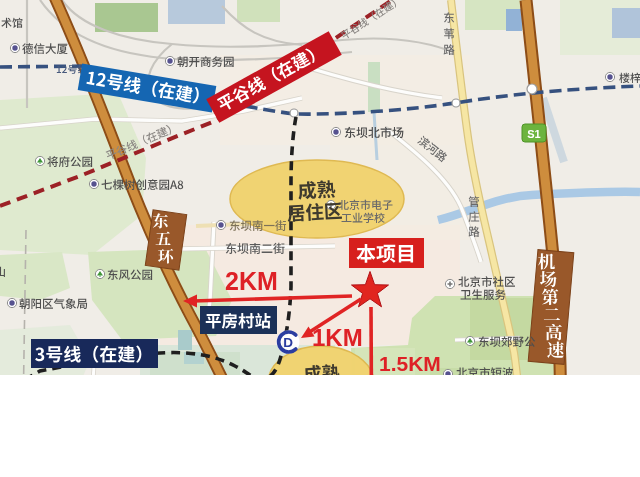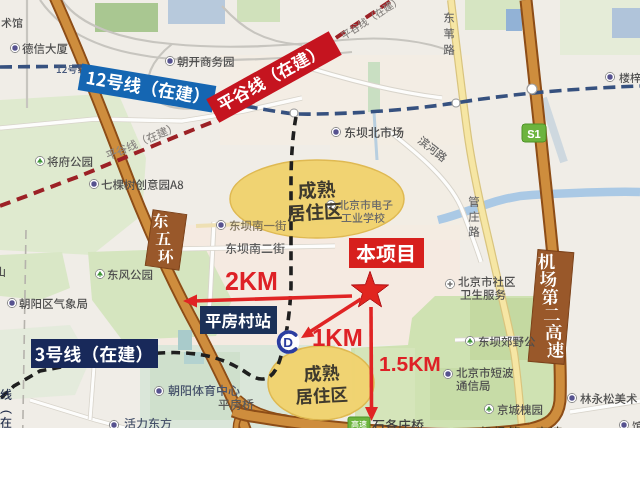--- a/index.html
+++ b/index.html
@@ -1,14 +1,14 @@
 <!DOCTYPE html>
 <html><head><meta charset="utf-8"><style>
 html,body{margin:0;padding:0;background:#fff;}
-#map{width:640px;height:428px;overflow:hidden;position:relative;}
+#map{width:640px;height:375px;overflow:hidden;position:relative;}
 svg{display:block;}
 </style></head><body>
 
 <div id="map">
 <svg width="640" height="477" viewBox="0 0 640 477">
 <defs>
         <path id="g0" d="M168 619C204 548 239 455 252 397L343 427C330 485 291 575 254 644ZM744 648C721 579 679 482 644 422L727 396C763 453 808 542 845 621ZM49 355V260H450V-83H548V260H953V355H548V685H895V779H102V685H450V355Z"></path>
         <path id="g1" d="M576 779C668 708 790 606 846 541L929 601C867 666 741 764 652 831ZM326 822C264 741 164 658 72 607C94 591 132 556 149 538C240 598 347 694 419 786ZM493 676C403 525 217 381 31 320C52 296 77 256 89 228C132 246 176 267 218 292V-85H315V-46H690V-84H791V284C827 264 863 247 899 233C915 260 947 302 971 323C813 373 645 481 551 593L571 623ZM315 37V240H690V37ZM268 323C353 379 433 448 496 522C560 448 640 379 726 323Z"></path>
         <path id="g2" d="M51 62 71 -29C165 1 286 40 402 78L388 156C263 120 135 82 51 62ZM705 779C751 754 811 714 841 686L897 744C867 770 806 807 760 830ZM73 419C88 427 112 432 219 445C180 389 145 345 127 327C96 289 74 266 50 261C61 237 75 195 79 177C102 190 139 200 387 250C385 269 386 305 389 329L208 298C281 384 352 486 412 589L334 638C315 601 294 563 272 528L164 519C223 600 279 702 320 800L232 842C194 725 123 599 101 567C79 534 62 512 42 507C53 482 68 437 73 419ZM876 350C840 294 793 242 738 196C725 244 713 299 704 360L948 406L933 489L692 445C688 481 684 520 681 559L921 596L905 679L676 645C673 710 671 778 672 847H579C579 774 581 702 585 631L432 608L448 523L590 545C593 505 597 466 601 428L412 393L427 308L613 343C625 267 640 198 658 138C575 84 479 40 378 10C400 -11 424 -44 436 -68C526 -36 612 5 690 55C730 -31 783 -82 851 -82C925 -82 952 -50 968 67C947 77 918 97 899 119C895 34 885 9 861 9C826 9 794 46 767 110C842 169 906 236 955 313Z"></path>
         <path id="g3" d="M681 380C681 177 765 17 879 -98L955 -62C846 52 771 196 771 380C771 564 846 708 955 822L879 858C765 743 681 583 681 380Z"></path>

